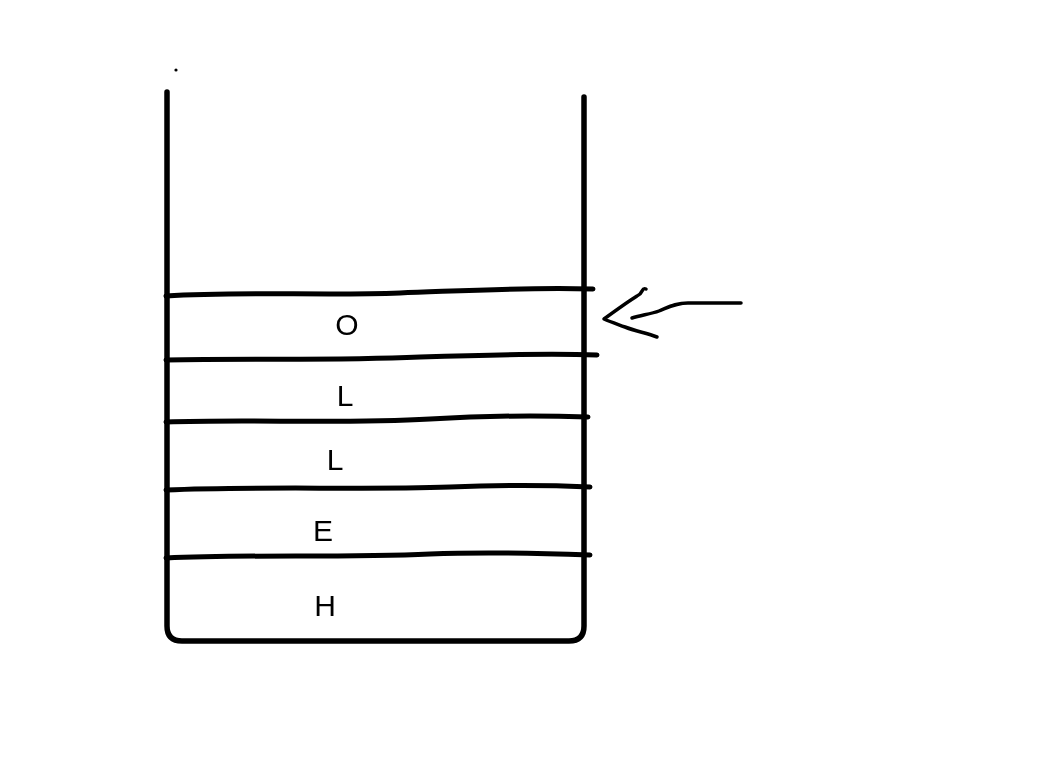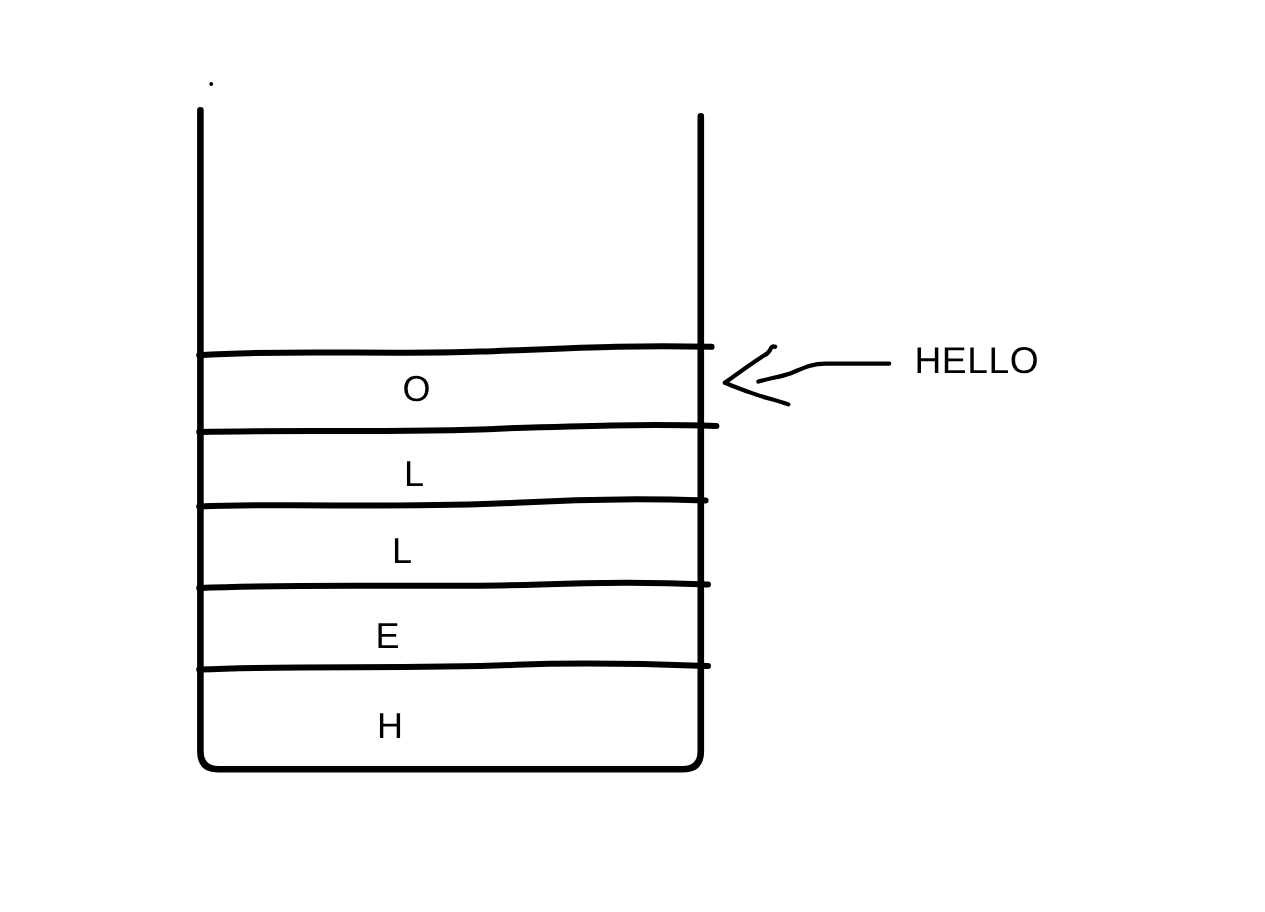--- a/index.html
+++ b/index.html
@@ -66,15 +66,14 @@
 
     <circle cx="176" cy="70" r="1.6" fill="#000000" stroke="none"></circle>
   </svg>
 
   <div class="stack-letter letter-o">O</div>
   <div class="stack-letter letter-l1">L</div>
   <div class="stack-letter letter-l2">L</div>
   <div class="stack-letter letter-e">E</div>
   <div class="stack-letter letter-h">H</div>
 
-  <div class="annotation-label">HELLO</div>
 
 </div>
 
 </body></html>

